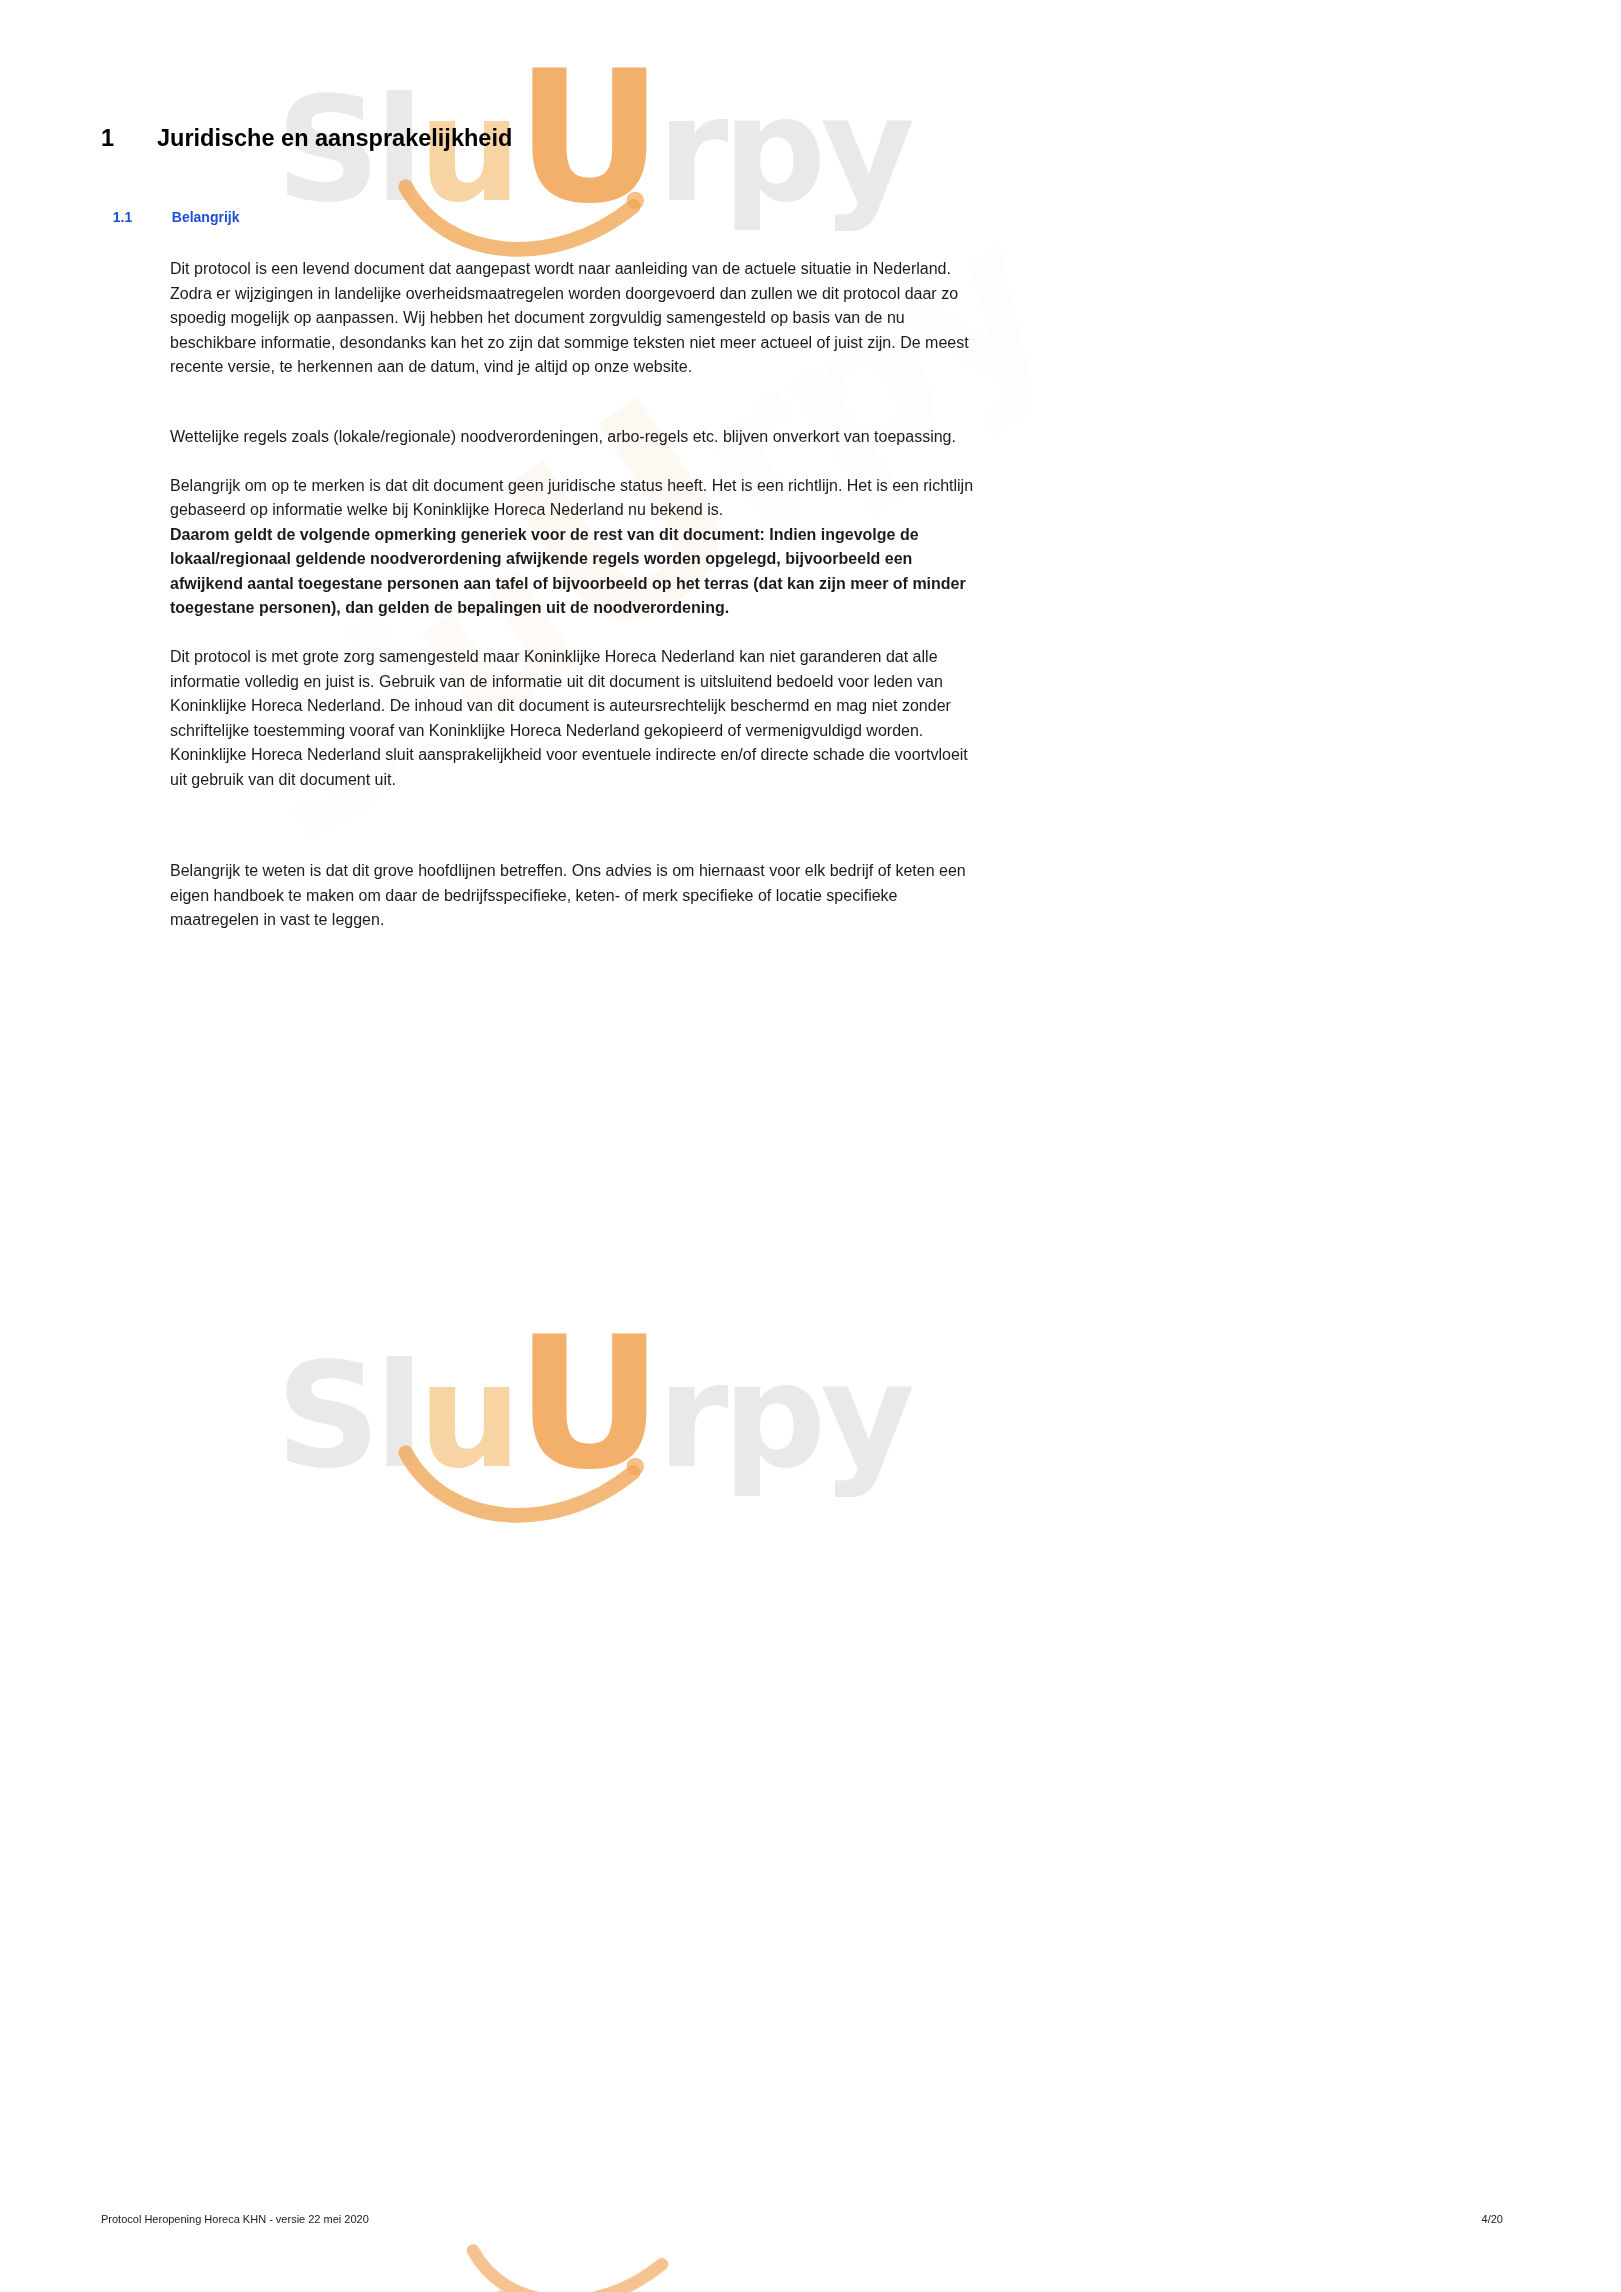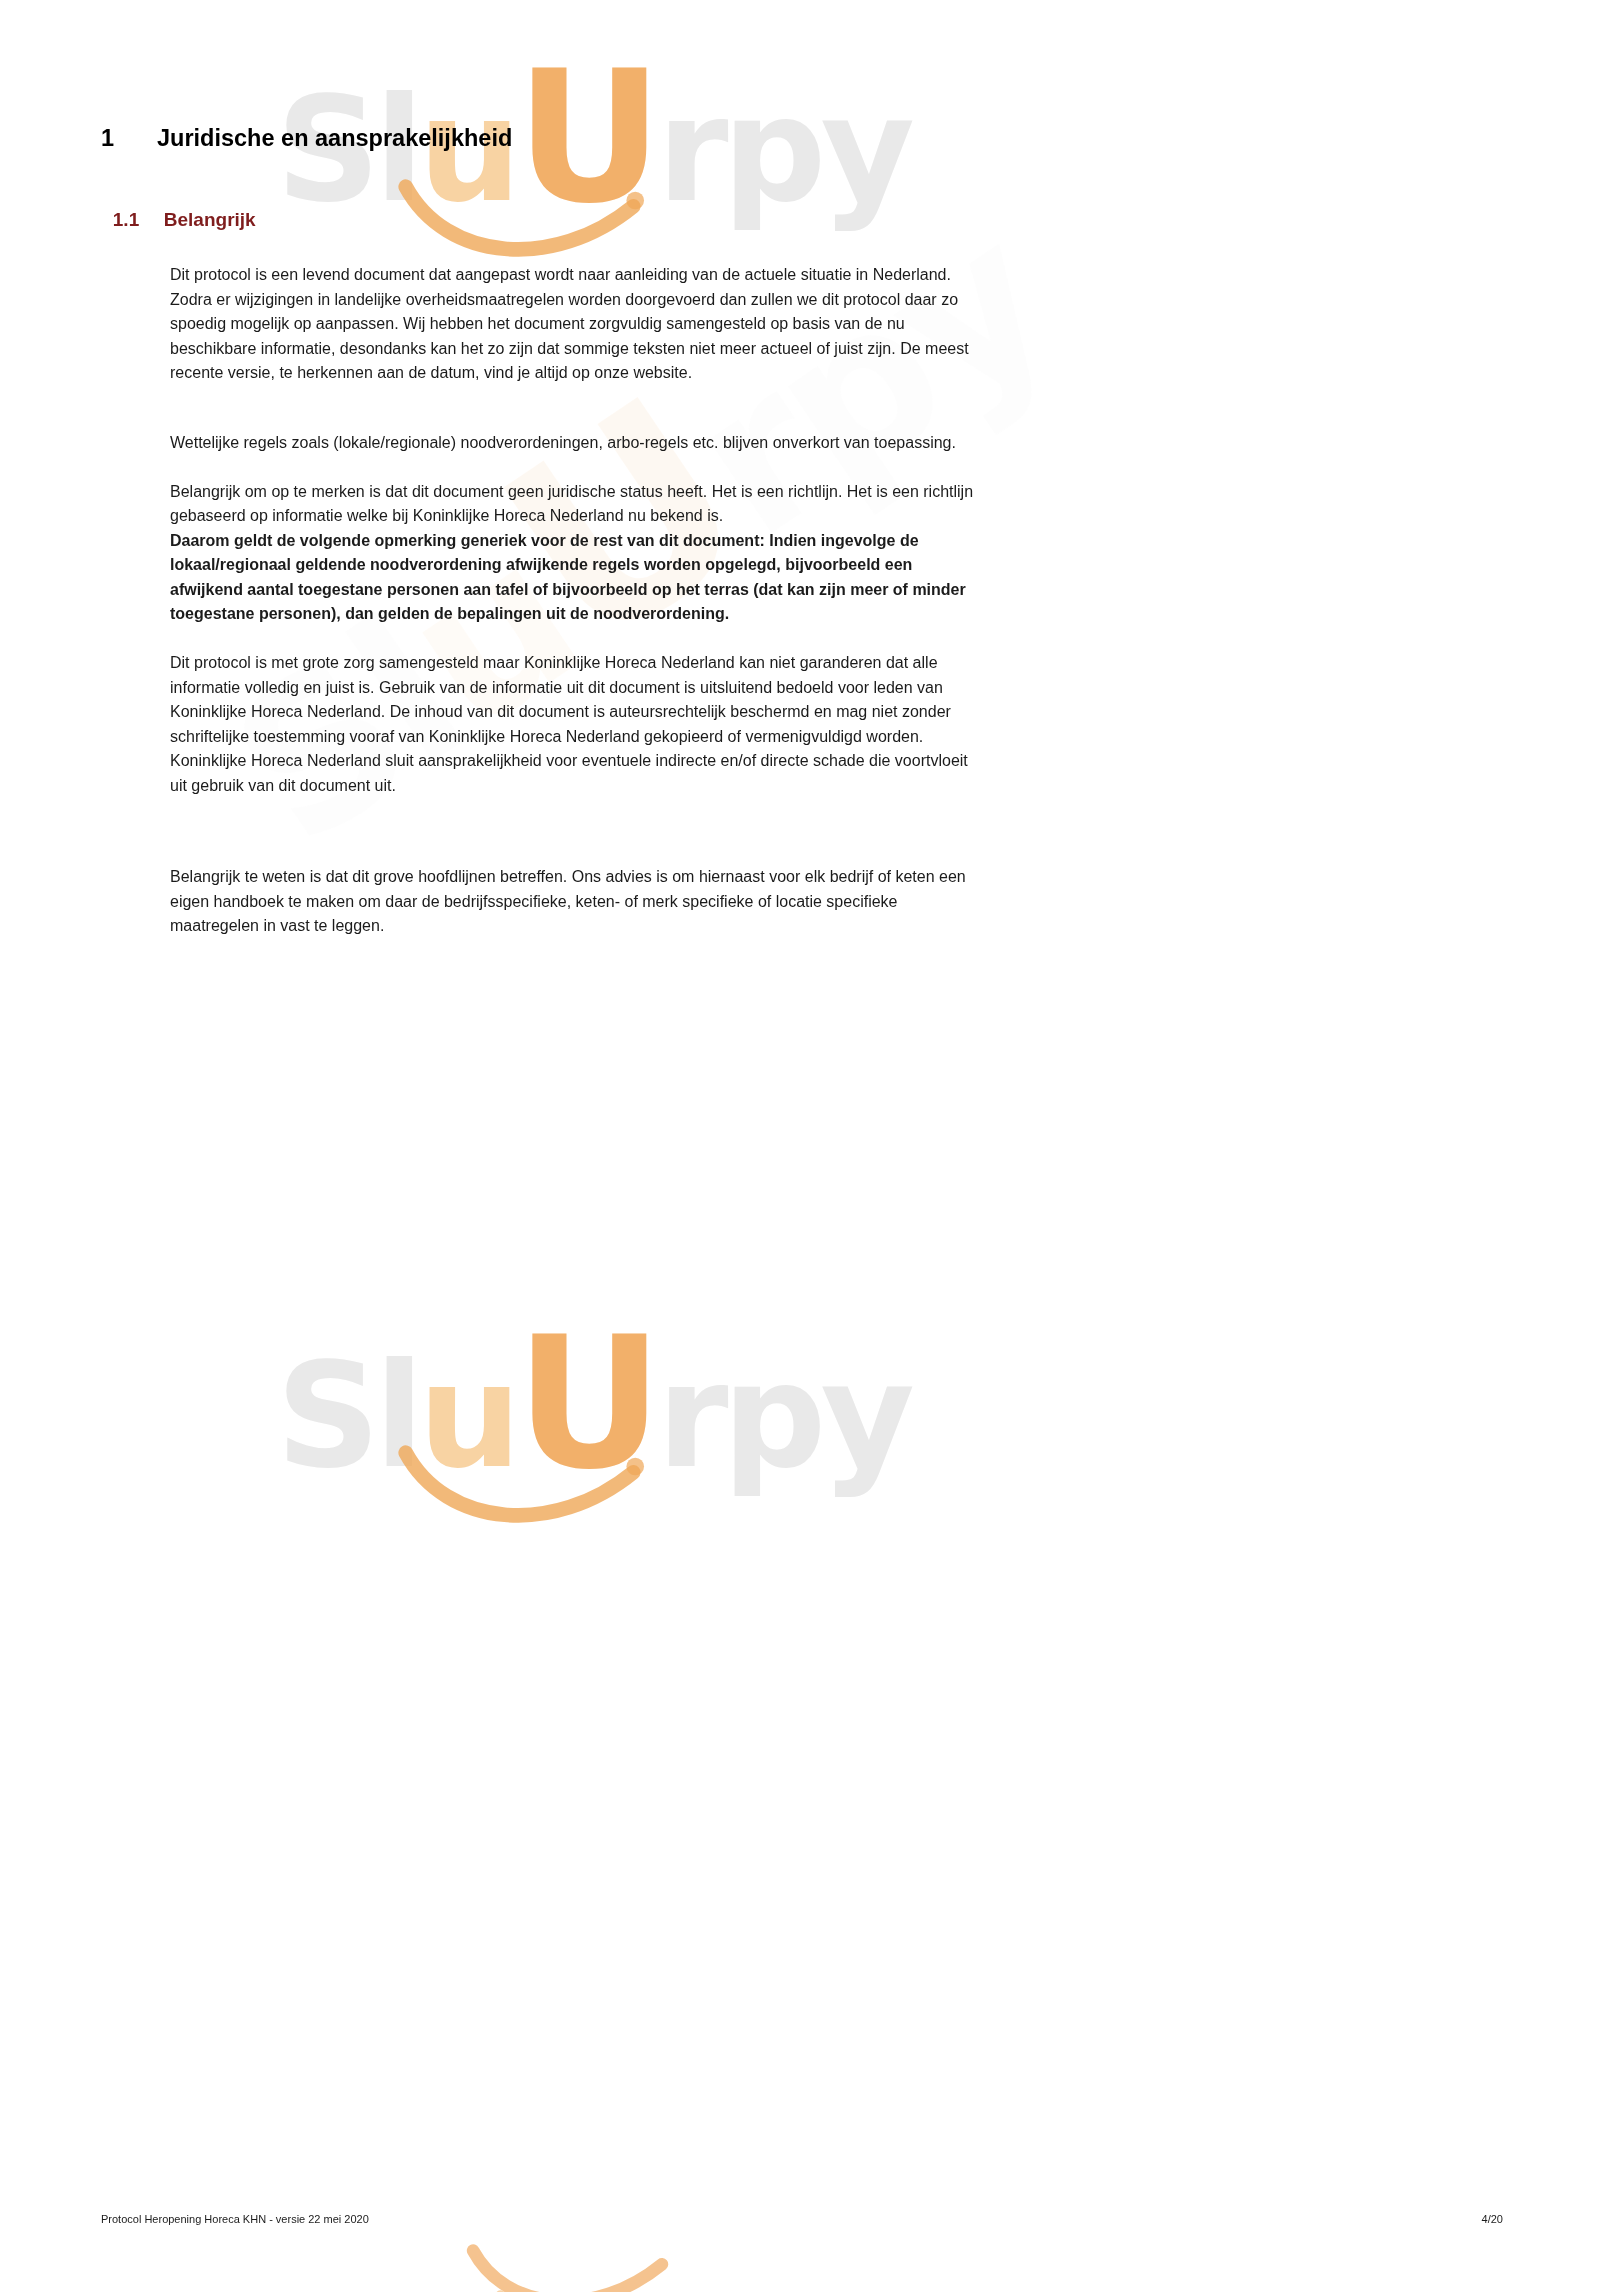--- a/index.html
+++ b/index.html
@@ -62,24 +62,25 @@
     display:flex;
     font-size:23.5px;
     font-weight:bold;
     color:#000000;
     margin:0 0 57px 0;
   }
   .h1-num { width:56px; flex:none; }
 
   .sec-head {
     display:flex;
-    font-size:19px;
+    font-size:14px;
     font-weight:bold;
-    color:#7f1d1d;
+    color:#1d4ed8;
     margin:0 0 3.9px 11.8px;
+    gap:8px;
   }
   .sec-num { width:51px; flex:none; }
 
   .sec-body {
     margin-left:69px;
     font-size:16px;
     line-height:24.5px;
     margin-top:32px;
   }
   .para { margin:0 0 24.5px 0; }

